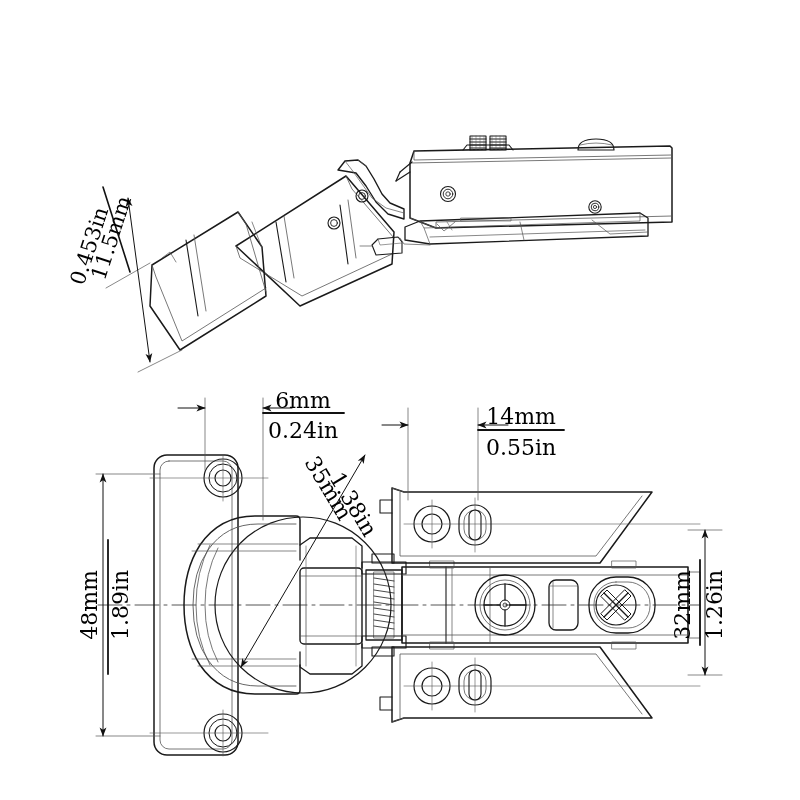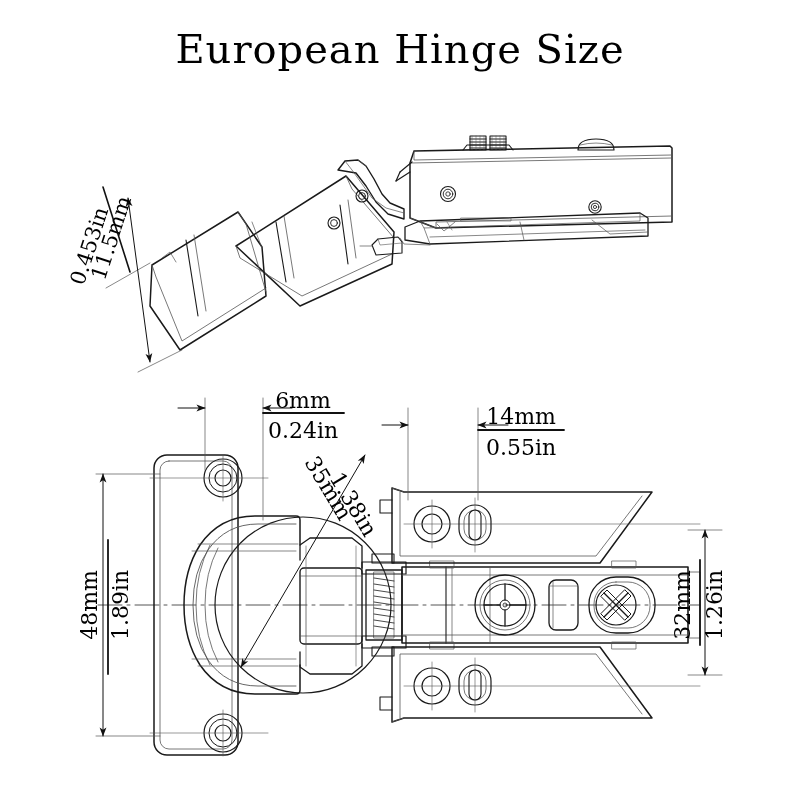--- a/index.html
+++ b/index.html
@@ -41,21 +41,20 @@
   svg text {
     font-family: "DejaVu Serif", "Liberation Serif", serif;
     fill: #000000;
   }
 </style>
 </head>
 <body>
 
 <div id="sheet">
 
-  <div class="title-text">European Hinge Size</div>
 
   <svg id="drawing" viewBox="0 0 800 800">
     <defs>
       <marker id="arrowEnd" viewBox="0 0 10 10" refX="9.5" refY="5" markerWidth="9" markerHeight="9" orient="auto-start-reverse">
         <path d="M0,1.2 L10,5 L0,8.8 L2.6,5 Z" fill="#111"></path>
       </marker>
       <marker id="arrowStart" viewBox="0 0 10 10" refX="9.5" refY="5" markerWidth="9" markerHeight="9" orient="auto-start-reverse">
         <path d="M0,1.2 L10,5 L0,8.8 L2.6,5 Z" fill="#111"></path>
       </marker>
     </defs>

